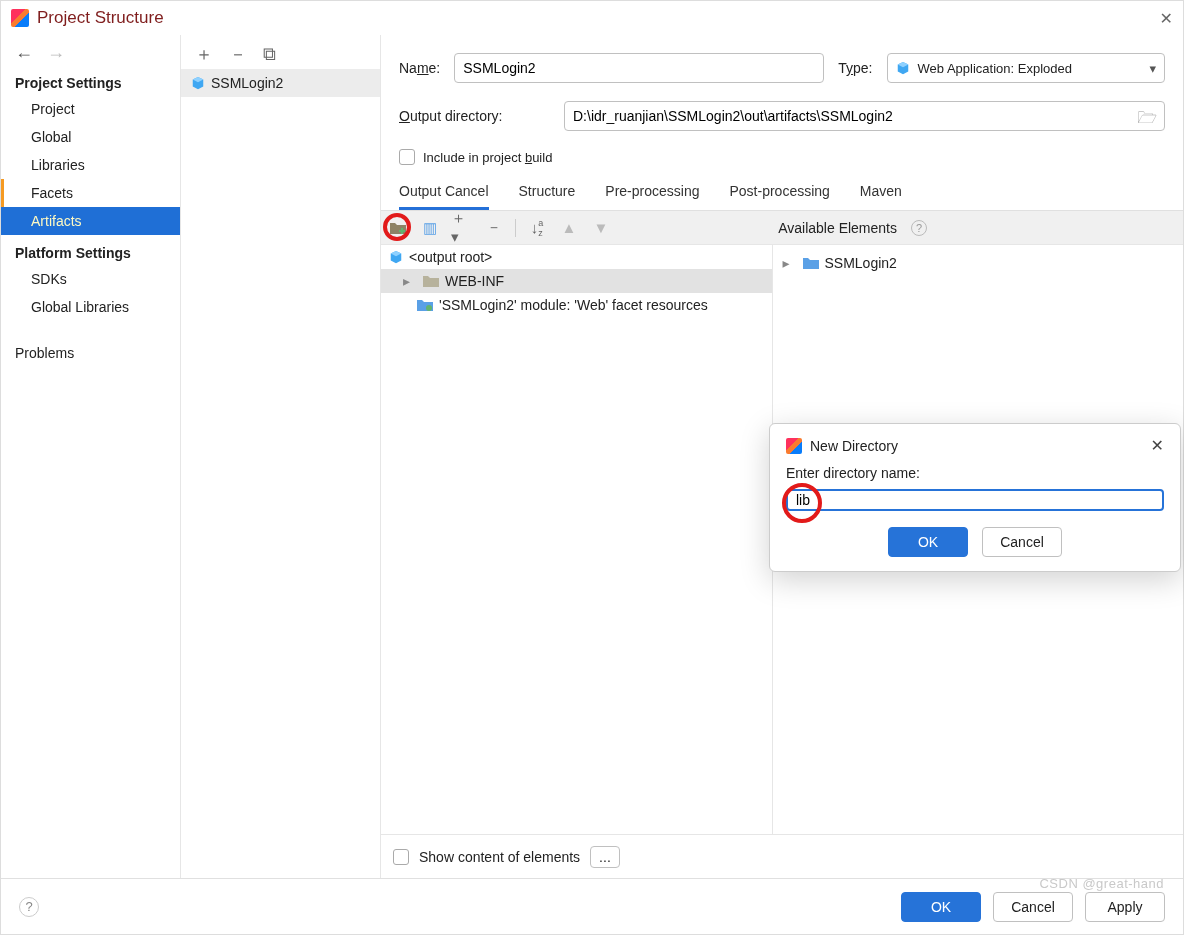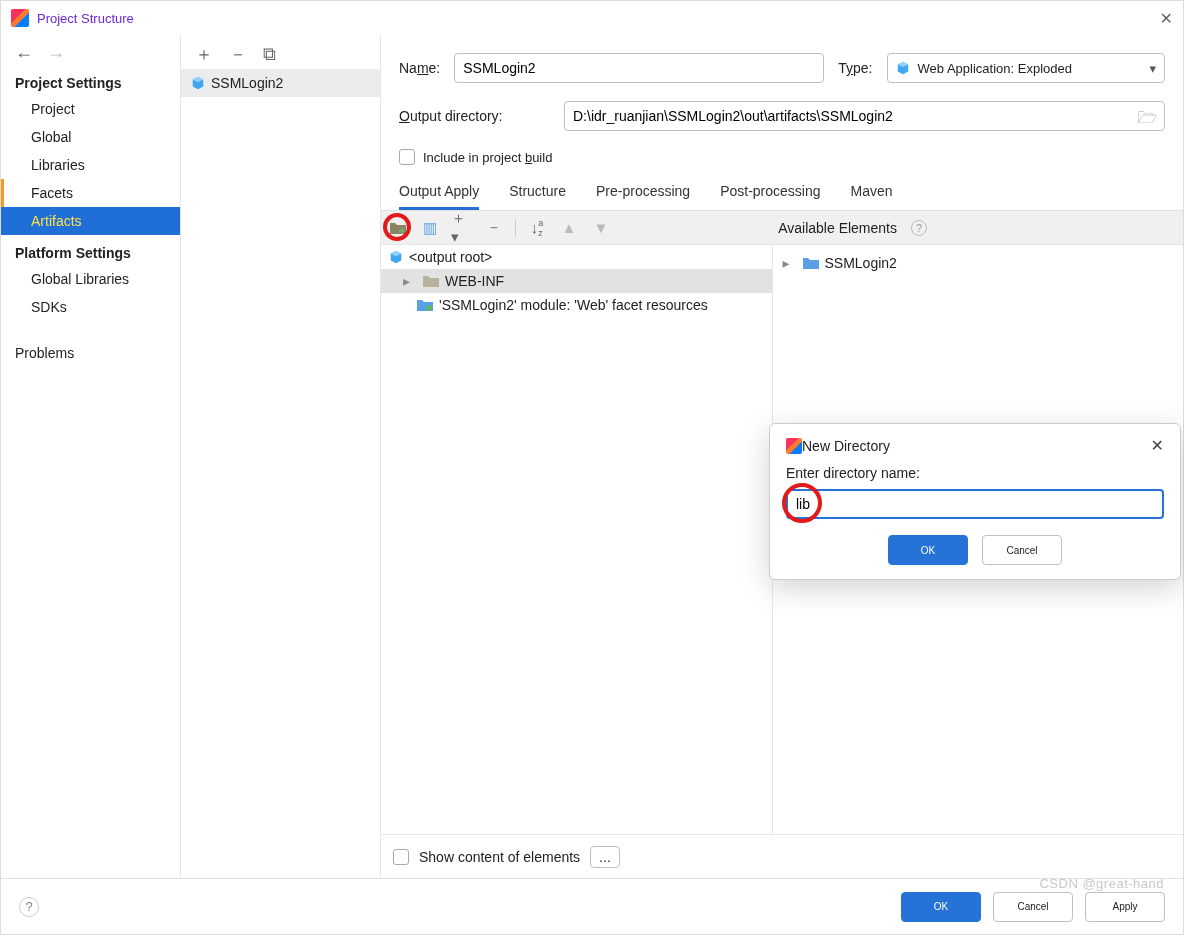--- a/index.html
+++ b/index.html
@@ -1,30 +1,30 @@
 <!DOCTYPE html>
 <html><head>
 <meta charset="utf-8">
 <style>
   * { box-sizing: border-box; }
   html, body { margin: 0; padding: 0; width: 1184px; height: 935px; font-family: "Segoe UI", Arial, sans-serif; font-size: 13px; color: #222; background: #fff; overflow: hidden; }
   .window { border: 1px solid #ddd; width: 1184px; height: 935px; display: flex; flex-direction: column; }
   .titlebar { height: 34px; display: flex; align-items: center; padding: 0 10px; justify-content: space-between; }
   .titlebar-left { display: flex; align-items: center; gap: 8px; }
   .intellij-icon { width: 18px; height: 18px; background: linear-gradient(135deg,#fe315d 0 40%,#f97b2f 40% 60%,#087cfa 60% 100%); border-radius: 2px; }
-  .titlebar-title { font-size: 13px; color: #6d28d9; }
+  .titlebar-title { font-size: 17px; color: #7f1d1d; }
   .close-x { font-size: 16px; color: #666; cursor: pointer; }
   .body { flex: 1; display: flex; min-height: 0; }
   .sidebar { width: 180px; border-right: 1px solid #e6e6e6; display: flex; flex-direction: column; }
   .nav-arrows { height: 30px; display: flex; align-items: center; gap: 14px; padding: 4px 14px 0; }
   .nav-arrows span { color: #bbb; font-size: 18px; line-height: 1; }
   .nav-arrows .enabled { color: #555; }
   .section-head { font-weight: bold; padding: 10px 14px 4px; font-size: 14px; }
   .sidebar-item { padding: 6px 14px 6px 30px; cursor: pointer; font-size: 14px;}
-  .sidebar-item.selected { background: #1f6fd6; color: #fde047; }
+  .sidebar-item.selected { background: #1f6fd6; color: #fef9c3; }
   .facets-ind { border-left: 3px solid #f59a23; margin-left: 0; padding-left: 27px; }
   .middle { width: 200px; border-right: 1px solid #e6e6e6; display: flex; flex-direction: column; }
   .middle-toolbar { height: 34px; display: flex; align-items: center; gap: 16px; padding: 4px 14px 0; color: #666; font-size: 18px; justify-content: flex-start;}
   .middle-toolbar span { cursor: pointer; }
   .artifact-row { display: flex; align-items: center; gap: 6px; padding: 6px 10px; background: #ececec; font-size:14px;}
   .cube { width: 14px; height: 14px; }
   .cube svg { width: 14px; height: 14px; }
   .main { flex: 1; display: flex; flex-direction: column; min-width: 0; position: relative;}
   .form-area { padding: 18px 18px 0 18px; }
   .row { display: flex; align-items: center; gap: 14px; margin-bottom: 18px; }
@@ -55,29 +55,29 @@
   .tree-right { flex: 1; min-width: 0; padding: 6px 10px;}
   .tree-item { display: flex; align-items: center; gap: 6px; padding: 4px 8px; font-size: 14px;}
   .tree-item .expander { width: 14px; color: #888; }
   .web-inf-row { background: #e2e2e2; }
   .folder { width: 16px; height: 14px; display:inline-block;}
   .folder svg { width:16px; height:14px;}
   .bottom-strip { height: 44px; border-top: 1px solid #e6e6e6; display: flex; align-items: center; padding: 0 12px; gap: 10px; font-size: 14px;}
   .btn-ellipsis { border: 1px solid #c0c0c0; border-radius: 4px; padding: 2px 8px; cursor: pointer; background:#fff;}
   .footer { height: 56px; border-top: 1px solid #e0e0e0; display: flex; align-items: center; padding: 0 18px; gap: 12px; justify-content: flex-end; background:#fff;}
   .footer .help { margin-right: auto; width: 20px; height: 20px; border: 1px solid #ccc; border-radius: 50%; display:flex; align-items:center; justify-content:center; color:#888; cursor:pointer;}
-  .btn { min-width: 80px; height: 30px; border-radius: 4px; border: 1px solid #c0c0c0; background: #fff; cursor: pointer; font-size: 10px; display:flex; align-items:center; justify-content:center;}
+  .btn { min-width: 80px; height: 30px; border-radius: 4px; border: 1px solid #c0c0c0; background: #fff; cursor: pointer; font-size: 14px; display:flex; align-items:center; justify-content:center;}
   .btn.primary { background: #2673d8; color: #fff; border-color: #2673d8; }
   
   .modal { position: absolute; left: 388px; top: 388px; width: 412px; background: #fff; border: 1px solid #ccc; border-radius: 6px; box-shadow: 0 8px 30px rgba(0,0,0,0.18); padding: 12px 16px 14px; }
-  .modal-title { display:flex; align-items:center; font-size:14px; margin-bottom:10px;}
+  .modal-title { display:flex; align-items:center; gap:8px; font-size:14px; margin-bottom:10px;}
   .modal-close { margin-left:auto; color:#444; font-size:16px; cursor:pointer;}
   .modal-label { font-size: 14px; margin: 6px 0 8px; }
   .modal-input-wrap { position:relative; }
-  .modal-input { width:100%; height:30px; border:2px solid #2673d8; border-radius:4px; padding: 4px 8px; font-size:14px; }
+  .modal-input { width:100%; height:22px; border:2px solid #2673d8; border-radius:4px; padding: 4px 8px; font-size:14px; }
   .modal-buttons { display:flex; gap:14px; justify-content:center; margin-top:16px;}
   .watermark { position:absolute; right:20px; bottom:44px; color:#c9c9c9; font-size:13px; letter-spacing:0.5px; pointer-events:none;}
 </style>
 </head>
 <body>
 
 <div class="window">
   <div class="titlebar">
     <div class="titlebar-left">
       <span class="intellij-icon"></span>
@@ -93,22 +93,22 @@
         <span class="enabled">←</span>
         <span>→</span>
       </div>
       <div class="section-head">Project Settings</div>
       <div class="sidebar-item">Project</div>
       <div class="sidebar-item">Global</div>
       <div class="sidebar-item">Libraries</div>
       <div class="sidebar-item facets-ind">Facets</div>
       <div class="sidebar-item selected">Artifacts</div>
       <div class="section-head">Platform Settings</div>
+      <div class="sidebar-item">SDKs</div>
       <div class="sidebar-item">Global Libraries</div>
-      <div class="sidebar-item">SDKs</div>
       <div style="height:18px"></div>
       <div class="sidebar-item" style="padding-left:14px;">Problems</div>
     </div>
 
     <div class="middle">
       <div class="middle-toolbar">
         <span>＋</span>
         <span>－</span>
         <span>⧉</span>
       </div>
@@ -148,21 +148,21 @@
             <span class="browse">🗁</span>
           </div>
         </div>
         <div class="chk-row">
           <span class="chk"></span>
           <span>Include in project <u>b</u>uild</span>
         </div>
       </div>
 
       <div class="tabs">
-        <div class="tab active">Output Apply</div>
+        <div class="tab active">Output Cancel</div>
         <div class="tab">Structure</div>
         <div class="tab">Pre-processing</div>
         <div class="tab">Post-processing</div>
         <div class="tab">Maven</div>
       </div>
 
       <div class="content-toolbar" style="position:relative;">
         <div class="circle-red" style="left:2px; top:2px;"></div>
         <span class="icon-btn">
           <svg width="18" height="16" viewBox="0 0 18 16">

